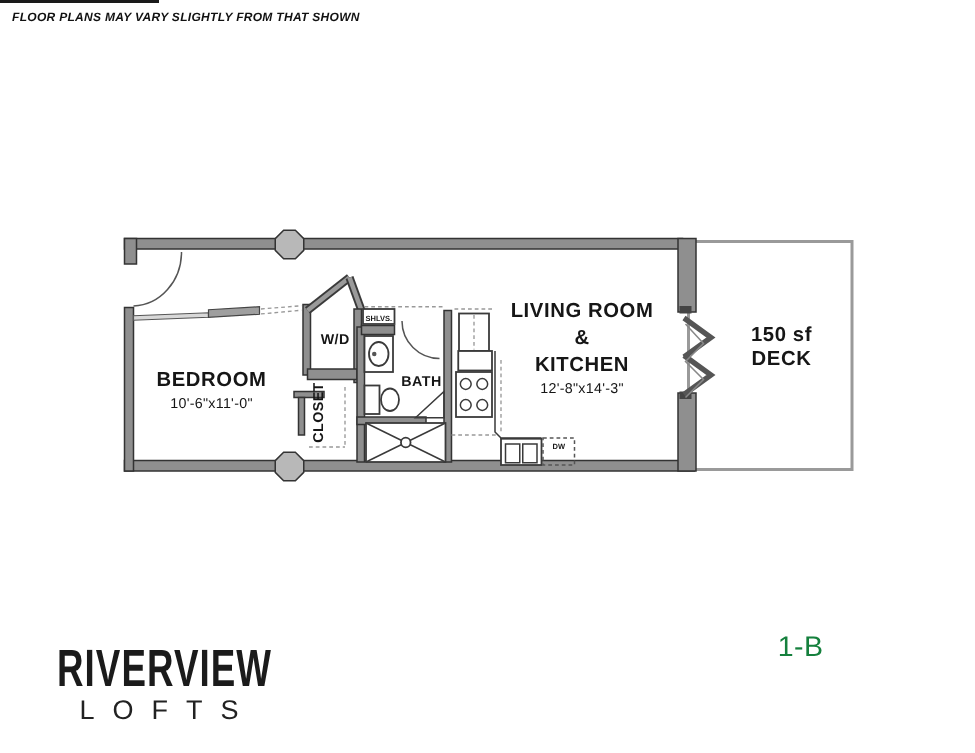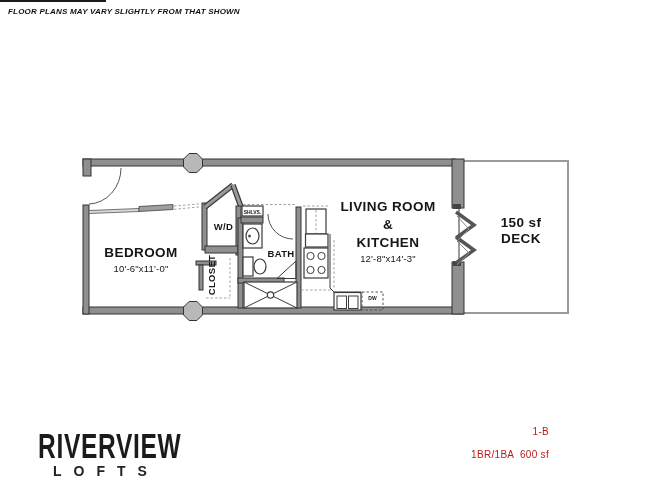--- a/index.html
+++ b/index.html
@@ -23,24 +23,24 @@
   .diag-o{stroke:#3a3a3a;stroke-width:5.5;fill:none;}
   .diag-i{stroke:#9a9a9a;stroke-width:3;fill:none;}
   .ptxt{fill:#161616;text-anchor:middle;font-family:"Liberation Sans",sans-serif;}
   .room{font-size:13.5px;font-weight:600;letter-spacing:.4px;}
   .dims{font-size:9.5px;font-weight:500;letter-spacing:.2px;}
   .small{font-size:9.5px;font-weight:600;letter-spacing:.3px;}
   .tiny{font-size:5px;font-weight:700;}
   
   #logo-name{position:absolute;left:38px;top:426px;font-size:35px;font-weight:bold;color:#1b1b1b;
              letter-spacing:1px;transform:scaleX(.70);transform-origin:left top;white-space:pre;}
-  #logo-sub{position:absolute;left:53px;top:463px;font-size:14px;font-weight:700;color:#222;
+  #logo-sub{position:absolute;left:53px;top:463px;font-size:18px;font-weight:400;color:#222;
             letter-spacing:12px;white-space:pre;text-align:right;}
-  #unit-block{position:absolute;right:36px;top:423px;text-align:right;font-size:10px;
-              color:#b91c1c;font-weight:500;letter-spacing:.3px;}
+  #unit-block{position:absolute;right:36px;top:423px;text-align:right;font-size:19px;
+              color:#15803d;font-weight:500;letter-spacing:.3px;}
   #unit-block div{white-space:pre;line-height:18px;}
   #unit-number{margin-bottom:5px;}
 </style>
 </head>
 <body>
 
 <div id="page">
   <div id="topline"></div>
   <div id="disclaimer">FLOOR PLANS MAY VARY SLIGHTLY FROM THAT SHOWN</div>
 
@@ -154,15 +154,14 @@
       <text class="ptxt tiny" x="252.5" y="213.8">SHLVS.</text>
       <text class="ptxt tiny" x="372.5" y="299.5">DW</text>
     </g>
   </svg>
 
   <div id="logo-name">RIVERVIEW</div>
   <div id="logo-sub">LOFTS</div>
 
   <div id="unit-block">
     <div id="unit-number">1-B</div>
-    <div id="unit-specs">1BR/1BA  600 sf</div>
   </div>
 </div>
 
 </body></html>

